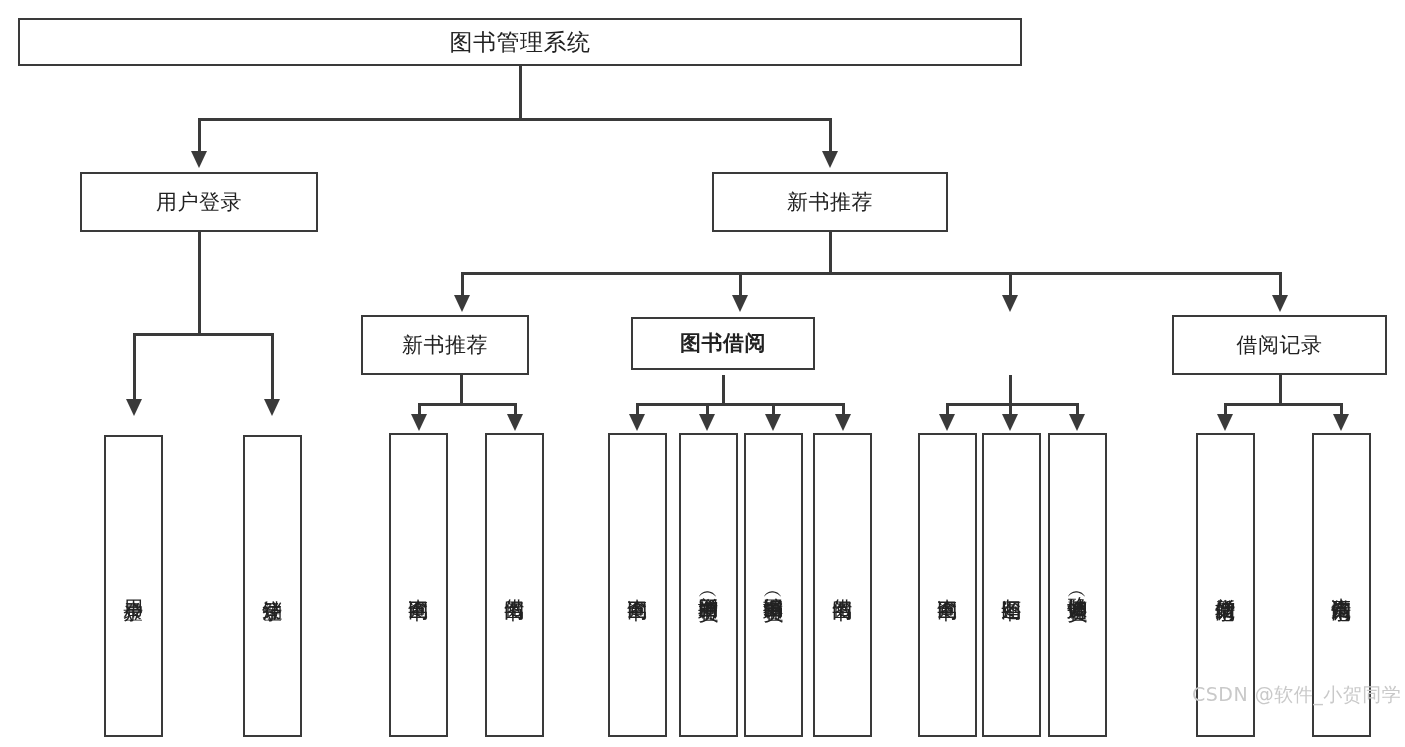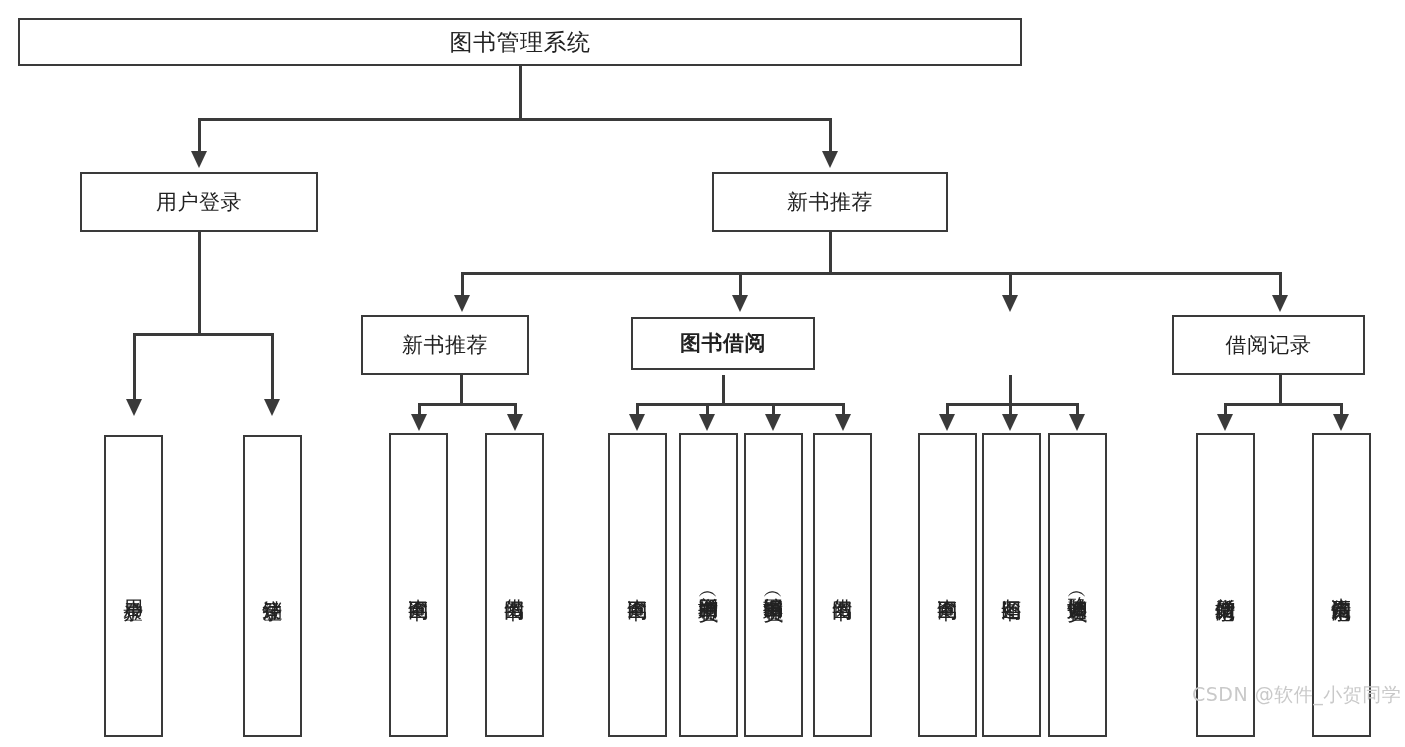--- a/index.html
+++ b/index.html
@@ -113,21 +113,21 @@
   <div class="arrow" style="left:1002px; top:295px;"></div>
   <div class="conn v" style="left:1279px; top:272px; height:25px;"></div>
   <div class="arrow" style="left:1272px; top:295px;"></div>
 
   <div class="node level2" style="left:361px; top:315px; width:168px; height:60px;">
     <span class="node-label">新书推荐</span>
   </div>
   <div class="node level2" style="left:631px; top:317px; width:184px; height:53px;font-weight:bold;">
     <span class="node-label">图书借阅</span>
   </div>
-  <div class="node level2" style="left:1172px; top:315px; width:193px; height:60px;">
+  <div class="node level2" style="left:1172px; top:315px; width:215px; height:60px;">
     <span class="node-label">借阅记录</span>
   </div>
 
   <div class="conn v" style="left:460px; top:375px; height:30px;"></div>
   <div class="conn h" style="left:418px; top:403px; width:99px;"></div>
   <div class="conn v" style="left:418px; top:403px; height:15px;"></div>
   <div class="arrow" style="left:411px; top:414px;"></div>
   <div class="conn v" style="left:514px; top:403px; height:15px;"></div>
   <div class="arrow" style="left:507px; top:414px;"></div>
 

